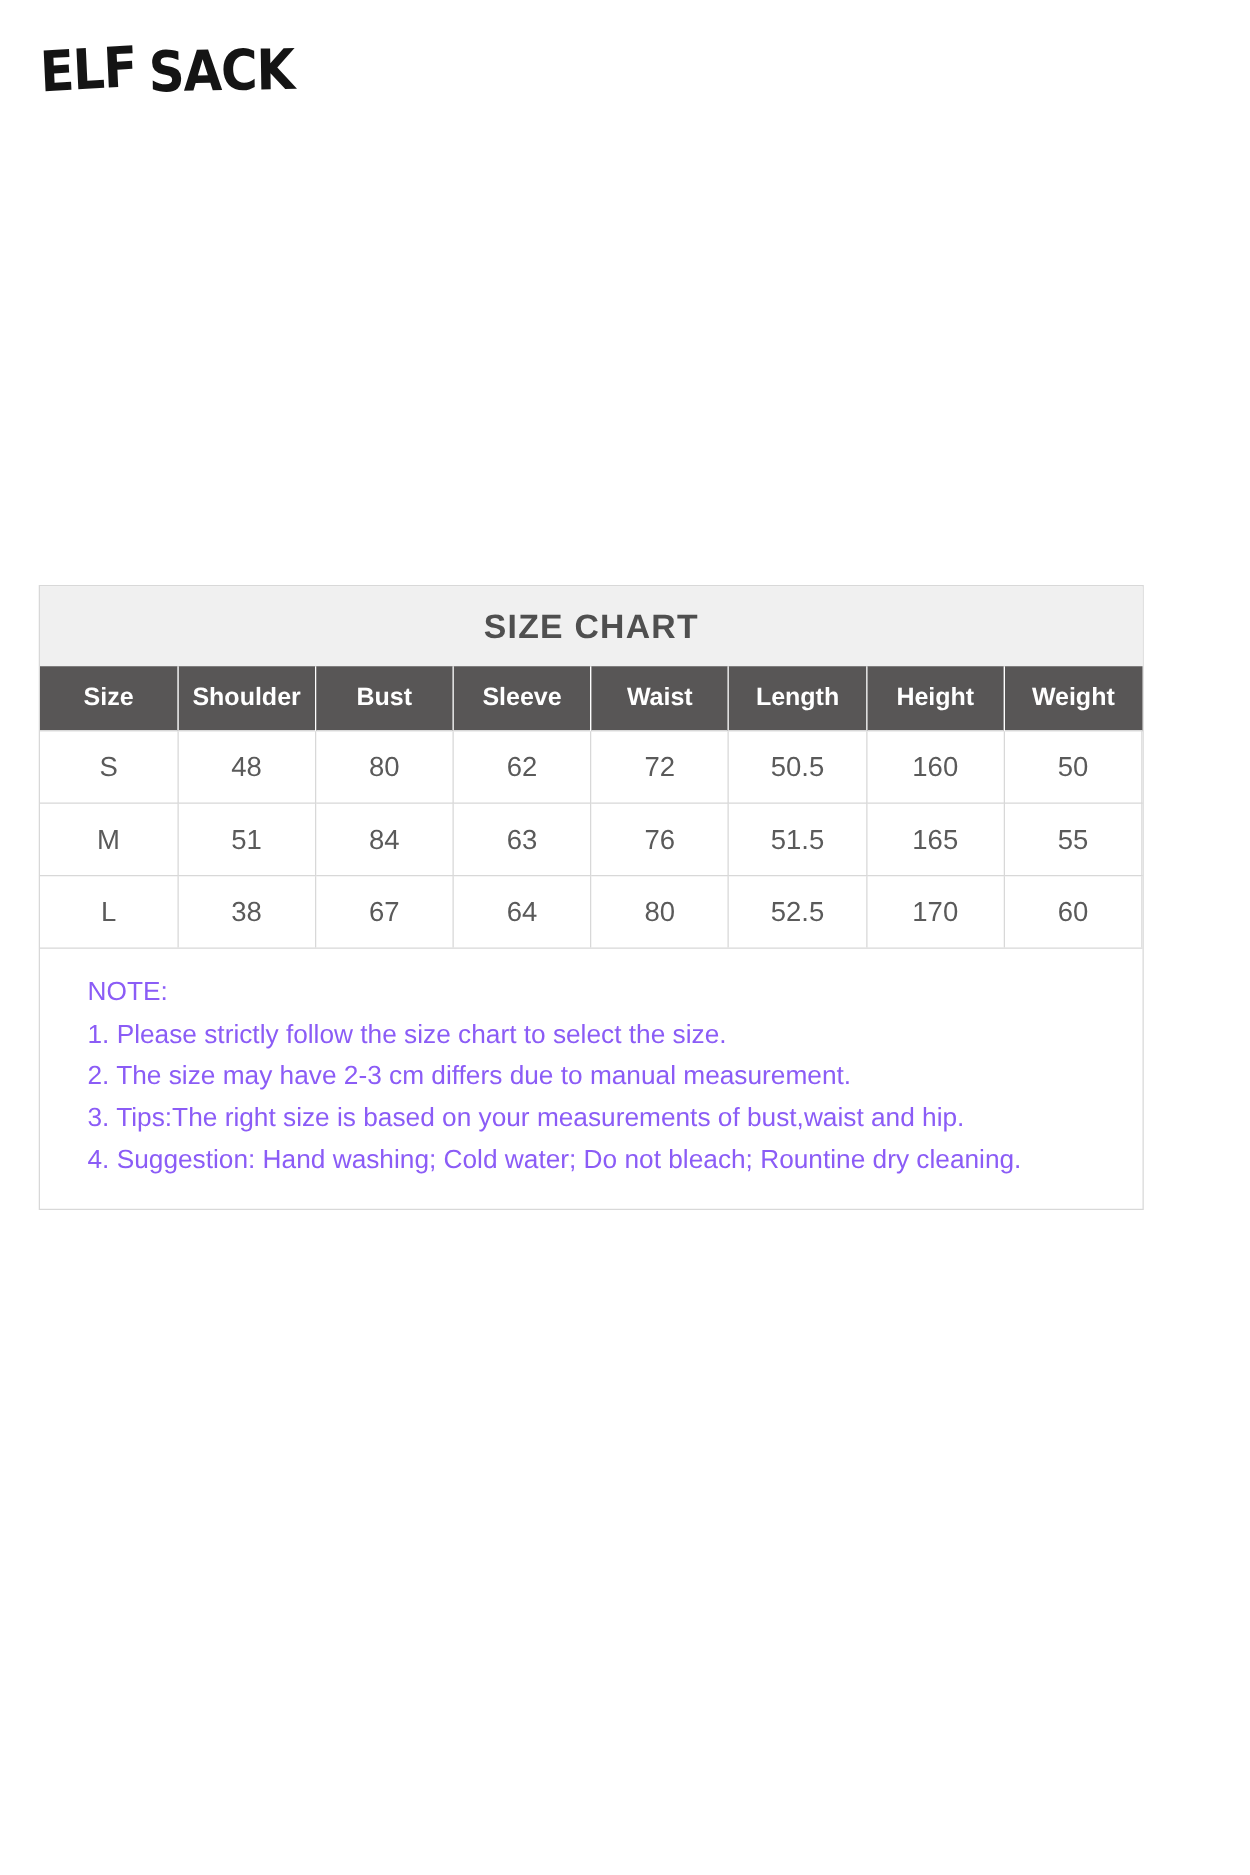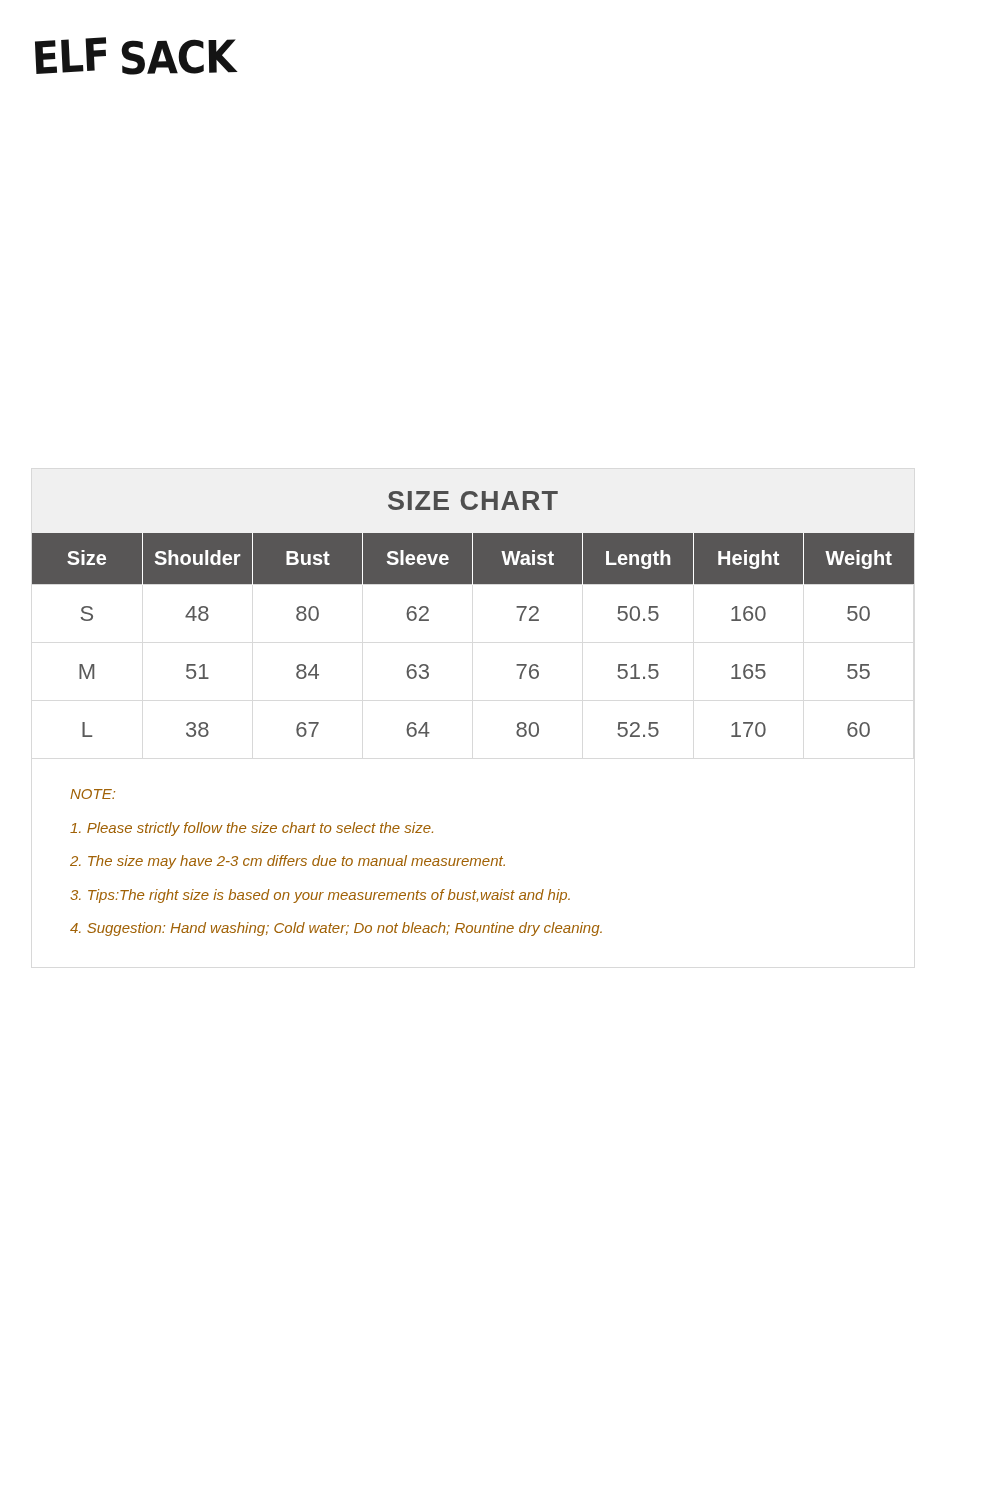--- a/index.html
+++ b/index.html
@@ -81,25 +81,24 @@
   }
   table.size-table td:first-child { border-left: none; }
   table.size-table tr:last-child td { border-bottom: none; }
 
   .note-block {
     border-top: 1px solid #d8d8d8;
     padding: 18px 0 22px 38px;
     box-sizing: border-box;
   }
   .note-line {
-    font-size: 15px;
+    font-size: 21px;
     line-height: 33.5px;
-    color: #a16207;
+    color: #8b5cf6;
     white-space: pre;
-    font-style: italic;
   }
   .note-line.indent { padding-left: 30px; }
 </style>
 </head>
 <body>
 
 <div class="brand-logo">
   <span class="l1">ELF</span><span class="sp"></span><span class="l3">SACK</span>
 </div>
 

